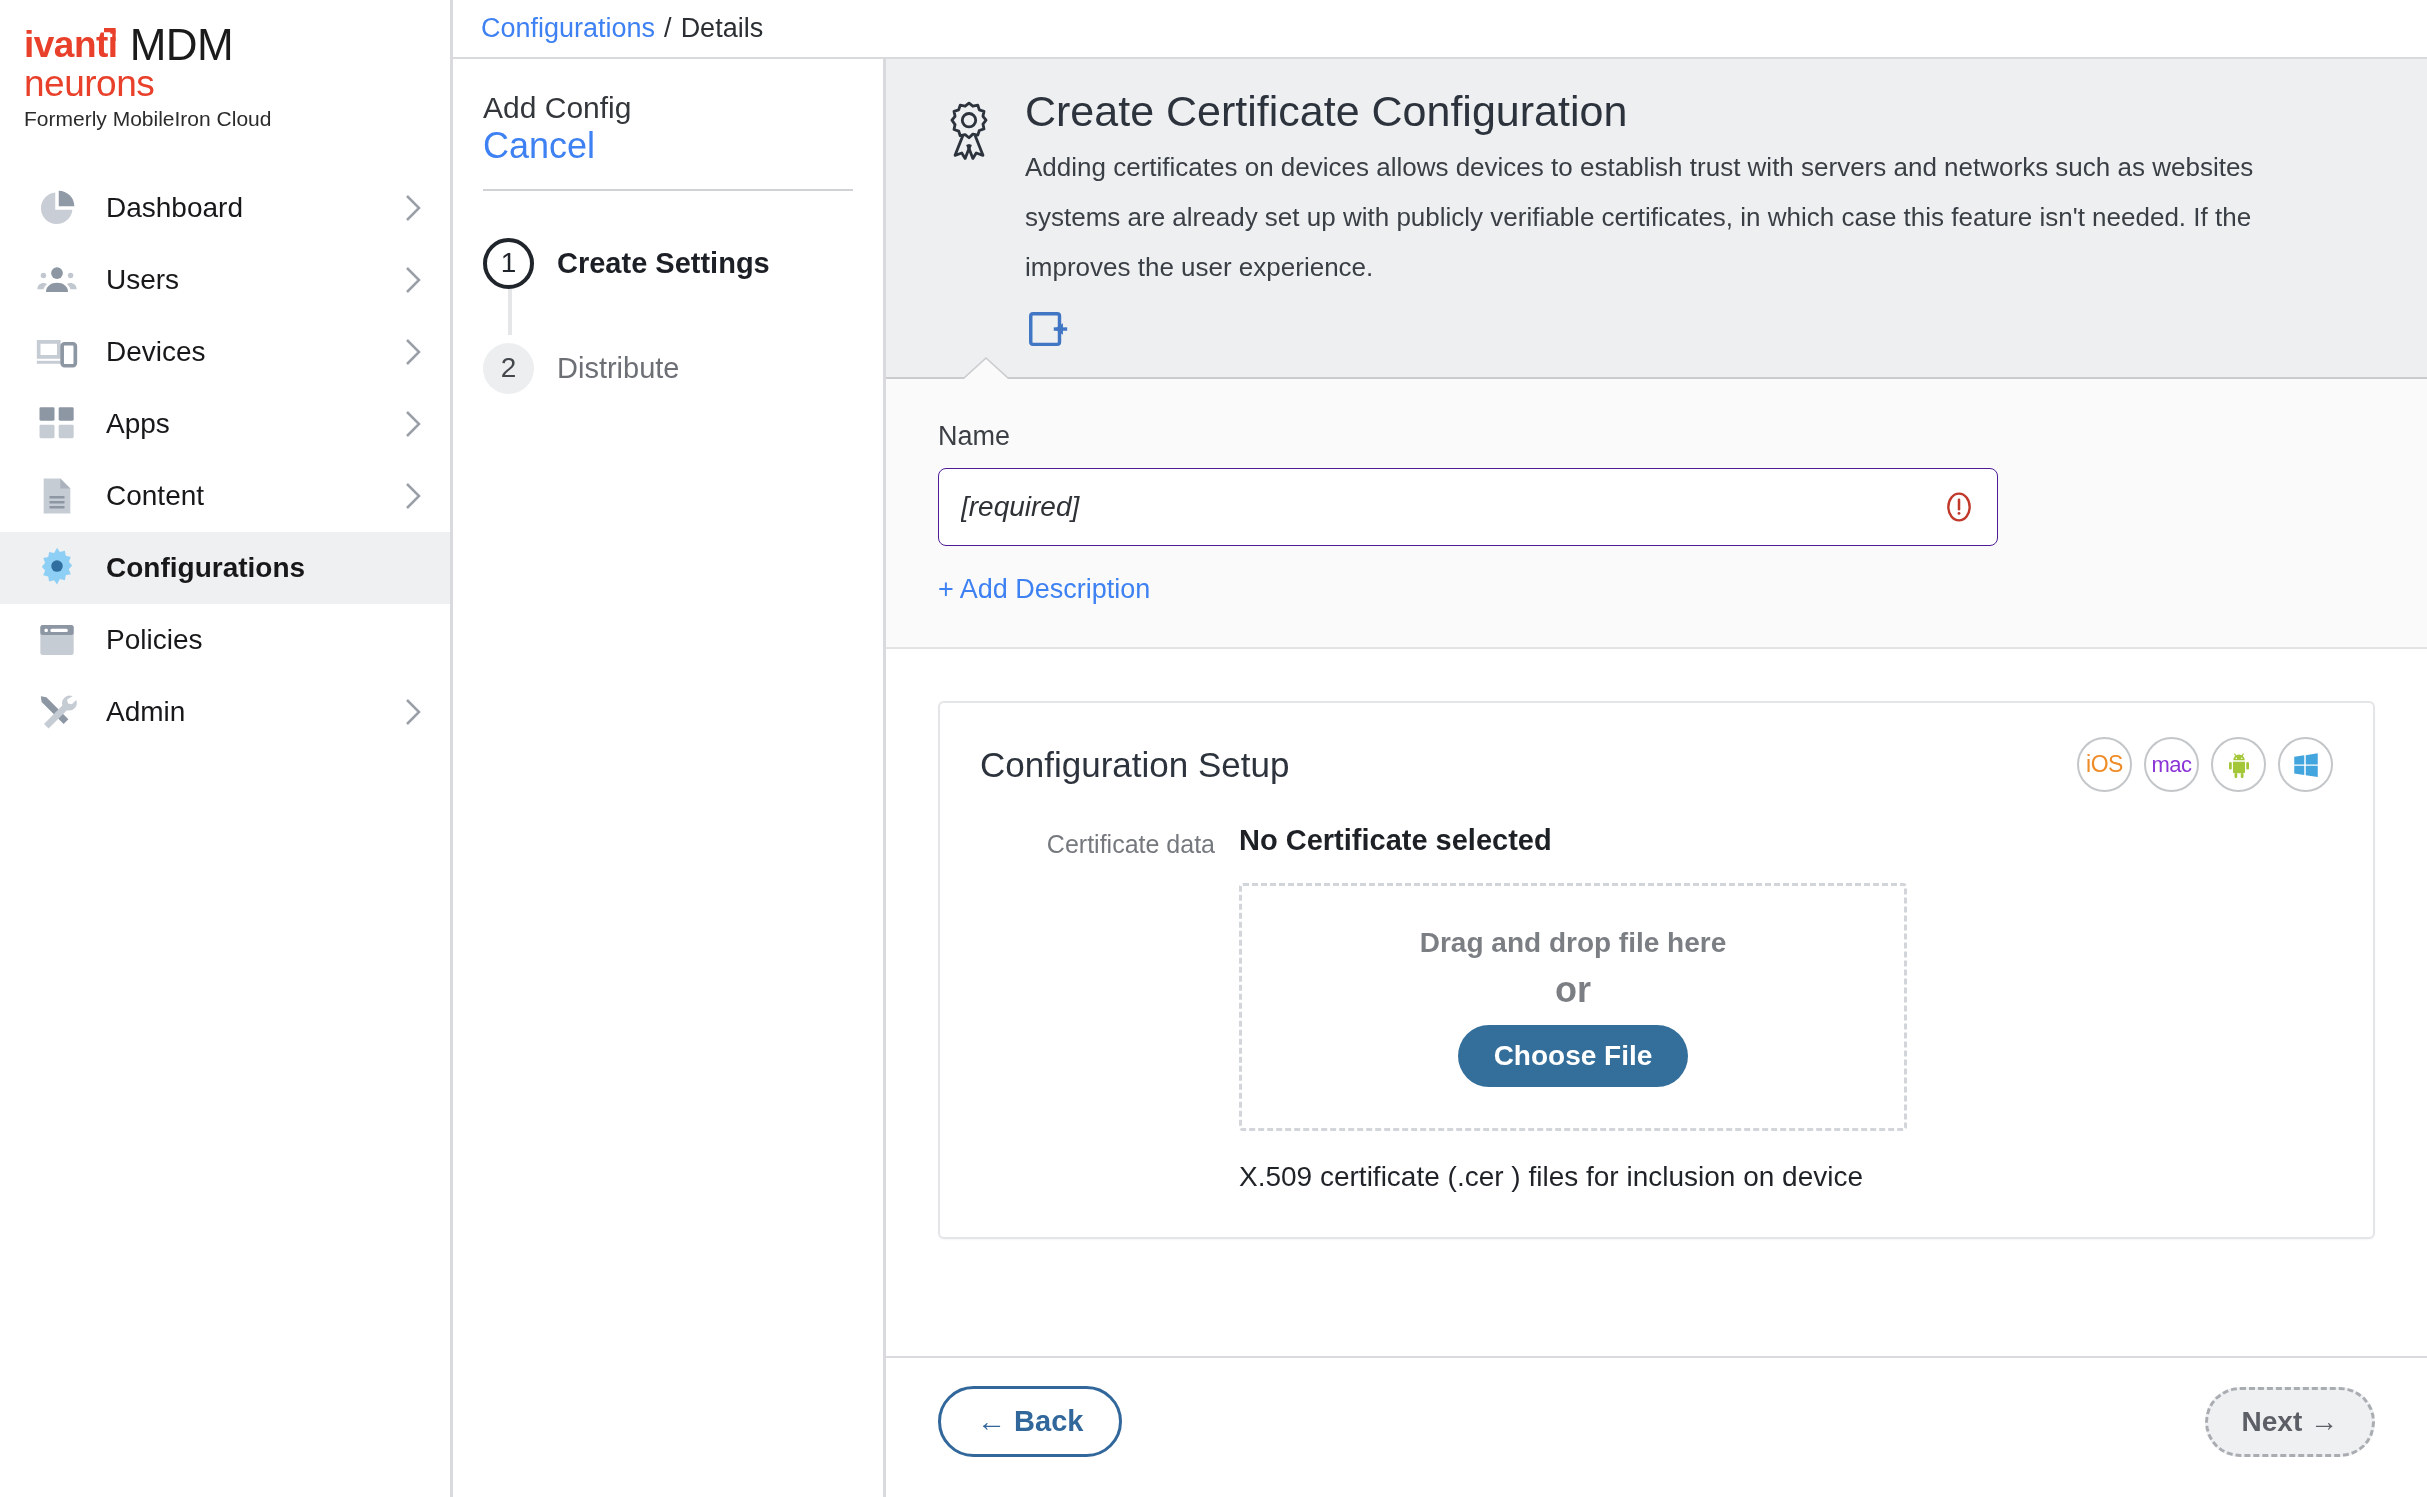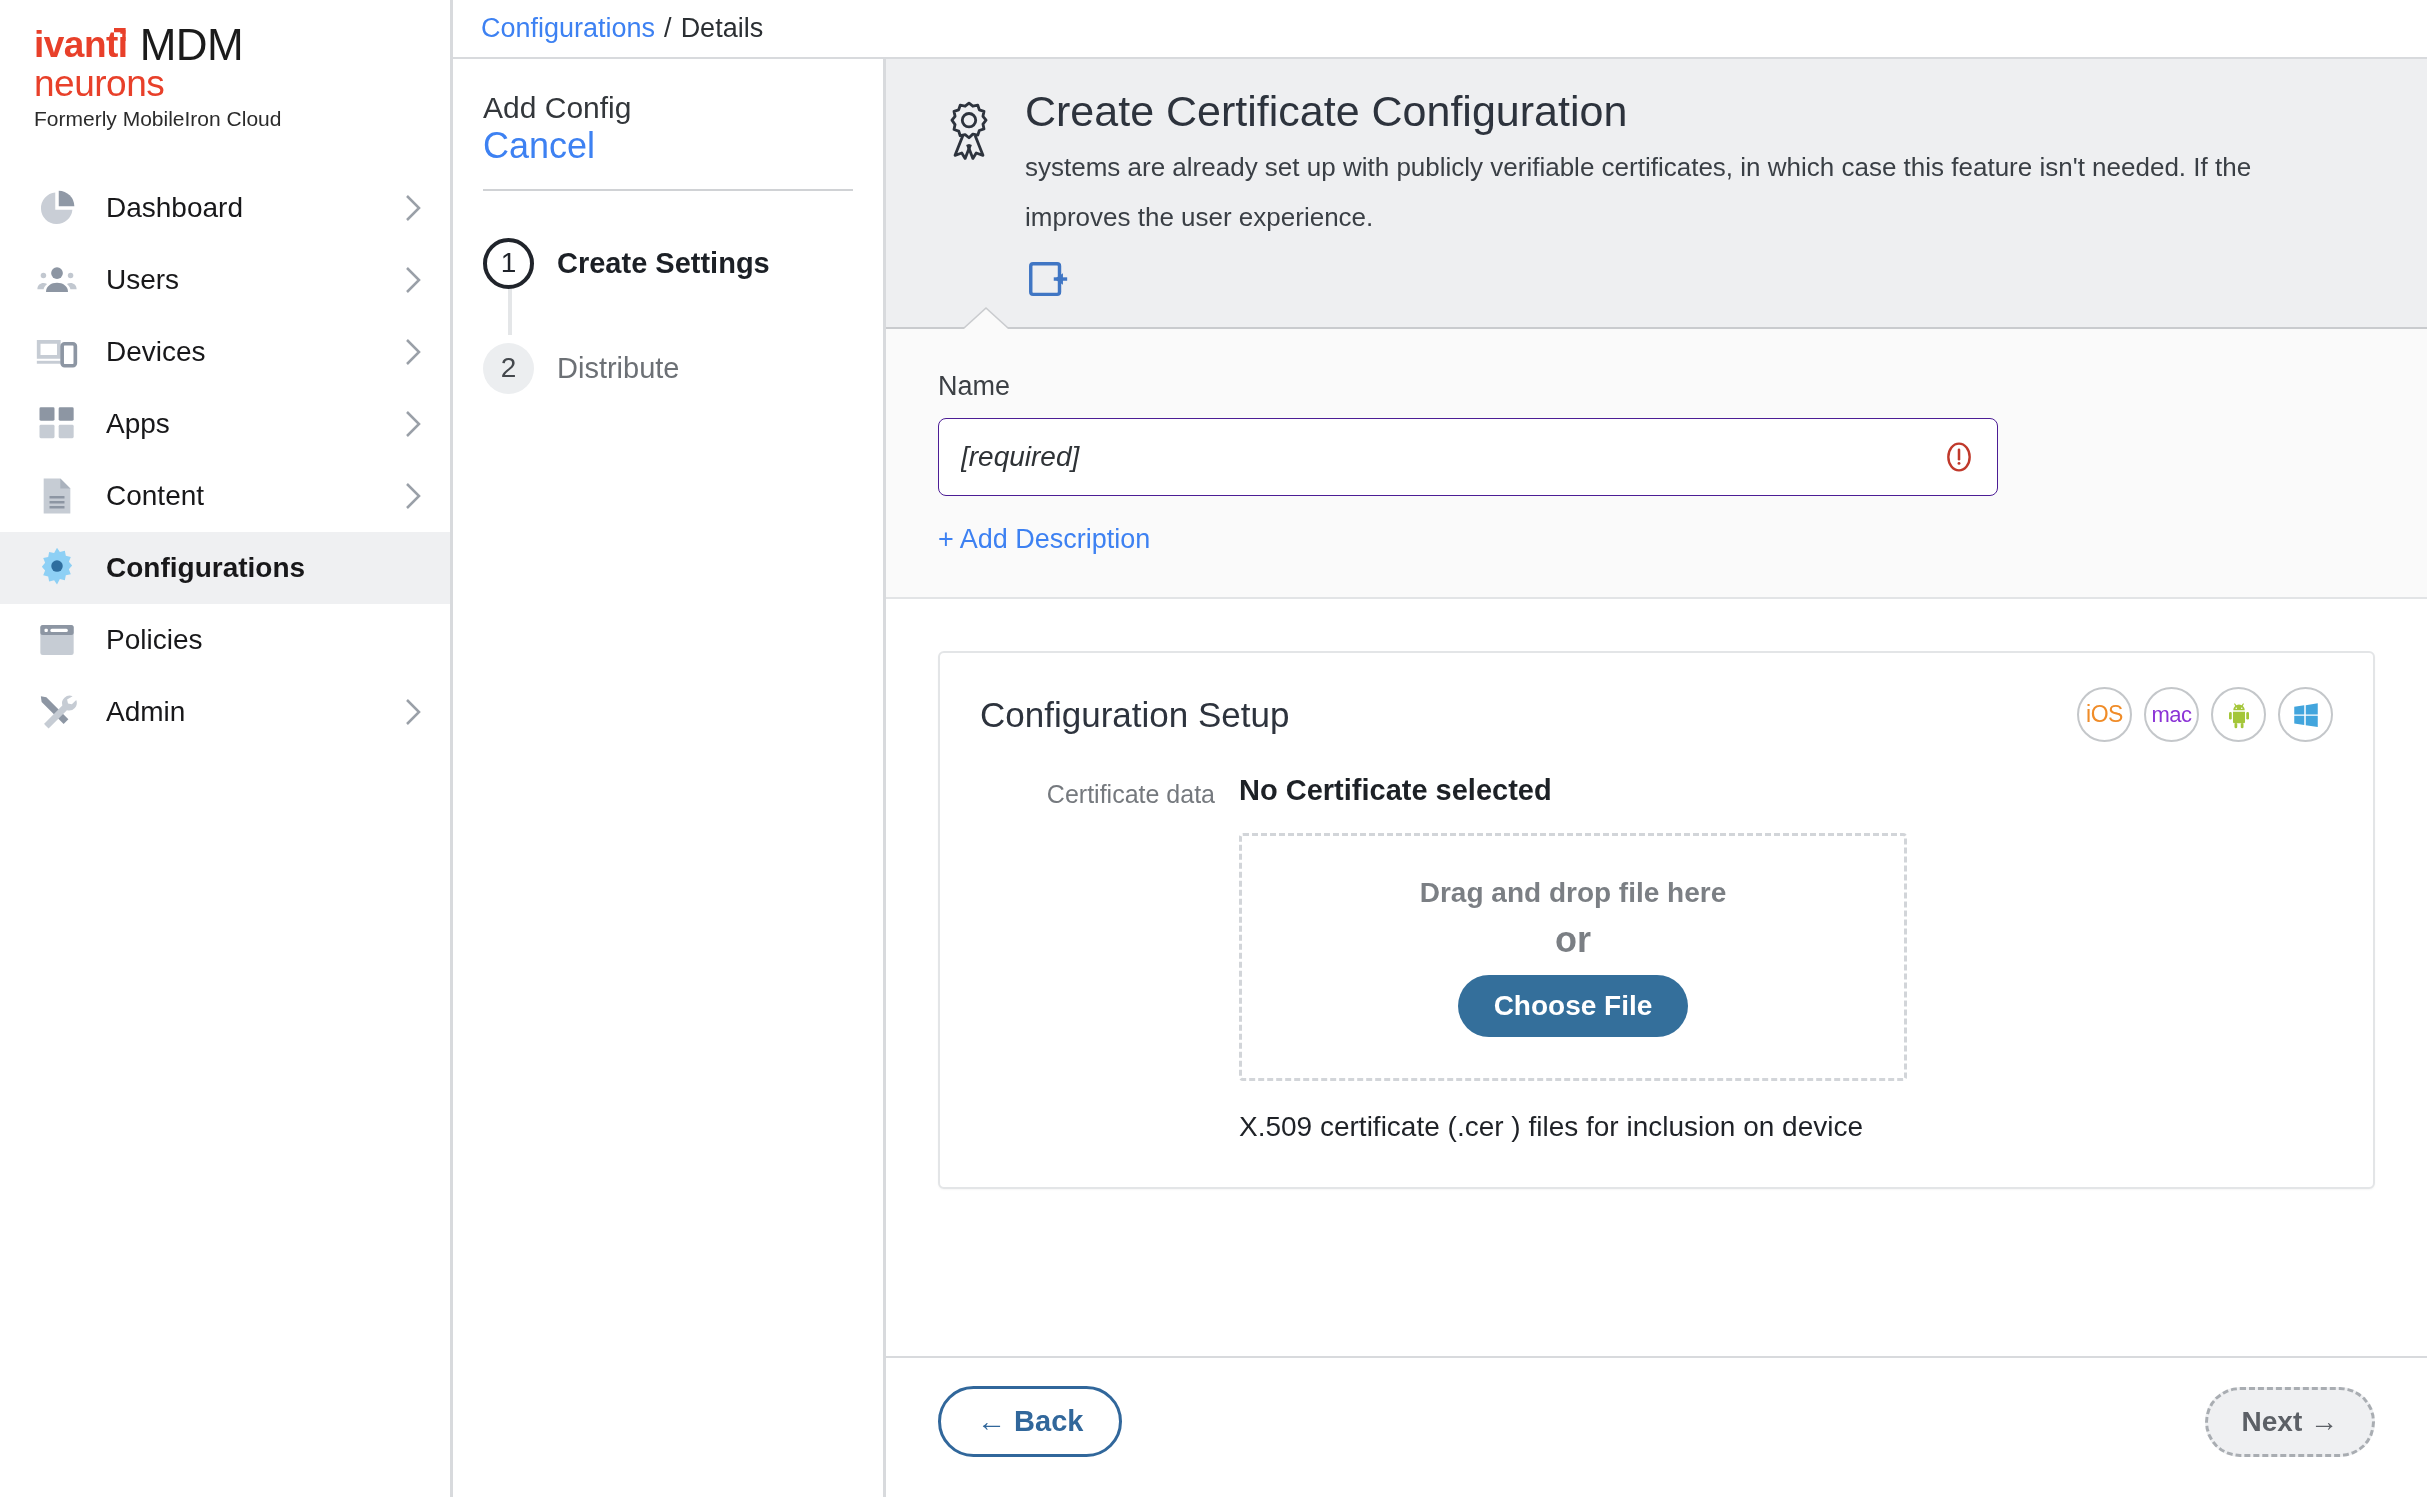--- a/index.html
+++ b/index.html
@@ -12,21 +12,21 @@
   .app { display: flex; width: 2427px; height: 1497px; }
 
   
   .sidebar {
     width: 453px; height: 1497px;
     background: #ffffff;
     border-right: 3px solid #d8dadd;
     flex: 0 0 453px;
     position: relative;
   }
-  .brand { padding: 26px 0 0 14px; margin-left: 20px; }
+  .brand { padding: 26px 0 0 24px; }
   .brand-line1 { display: flex; align-items: flex-end; }
   .brand-ivanti {
     color: #e8402a; font-weight: 700; font-size: 37px;
     line-height: 38px; letter-spacing: -0.5px; position: relative;
   }
   .brand-ivanti .dot-flag {
     position: absolute; right: 2px; top: 2px;
     width: 12px; height: 13px;
     background: #e8402a;
     clip-path: polygon(0 0, 100% 0, 100% 100%, 72% 100%, 72% 32%, 0 32%);
@@ -431,20 +431,21 @@
             <span class="cert-icon">
               <svg width="62" height="62" viewBox="0 0 24 24">
                 <path d="M12 1.6l1.5 1.2 1.9-.4.6 1.8 1.8.6-.4 1.9 1.2 1.5-1.2 1.5.4 1.9-1.8.6-.6 1.8-1.9-.4L12 15 10.5 13.8l-1.9.4-.6-1.8-1.8-.6.4-1.9L5.4 8.2l1.2-1.5-.4-1.9 1.8-.6.6-1.8 1.9.4z" fill="none" stroke="#2d333d" stroke-width="1.1" stroke-linejoin="round"></path>
                 <circle cx="12" cy="8.2" r="2.6" fill="none" stroke="#2d333d" stroke-width="1.1"></circle>
                 <path d="M9.6 14.2L6.6 21.8l2.6-.9 1.3 2.1 2.1-5.4" fill="none" stroke="#2d333d" stroke-width="1.1" stroke-linejoin="round"></path>
                 <path d="M14.4 14.2l3 7.6-2.6-.9-1.3 2.1-2.1-5.4" fill="none" stroke="#2d333d" stroke-width="1.1" stroke-linejoin="round"></path>
               </svg>
             </span>
             <div class="info-texts">
               <div class="info-title">Create Certificate Configuration</div>
+              <div class="info-desc">Adding certificates on devices allows devices to establish trust with servers and networks such as websites</div>
               <div class="info-desc">systems are already set up with publicly verifiable certificates, in which case this feature isn't needed. If the</div>
               <div class="info-desc">improves the user experience.</div>
             </div>
           </div>
           <div class="collapse-btn">
             <svg width="46" height="46" viewBox="0 0 24 24">
               <rect x="3" y="3.5" width="15" height="16" rx="1.2" fill="none" stroke="#4076c4" stroke-width="1.8"></rect>
               <path d="M22 11.5h-7" stroke="#4076c4" stroke-width="1.8"></path>
               <path d="M15.4 11.5l4.4-3v6z" fill="#4076c4"></path>
             </svg>

